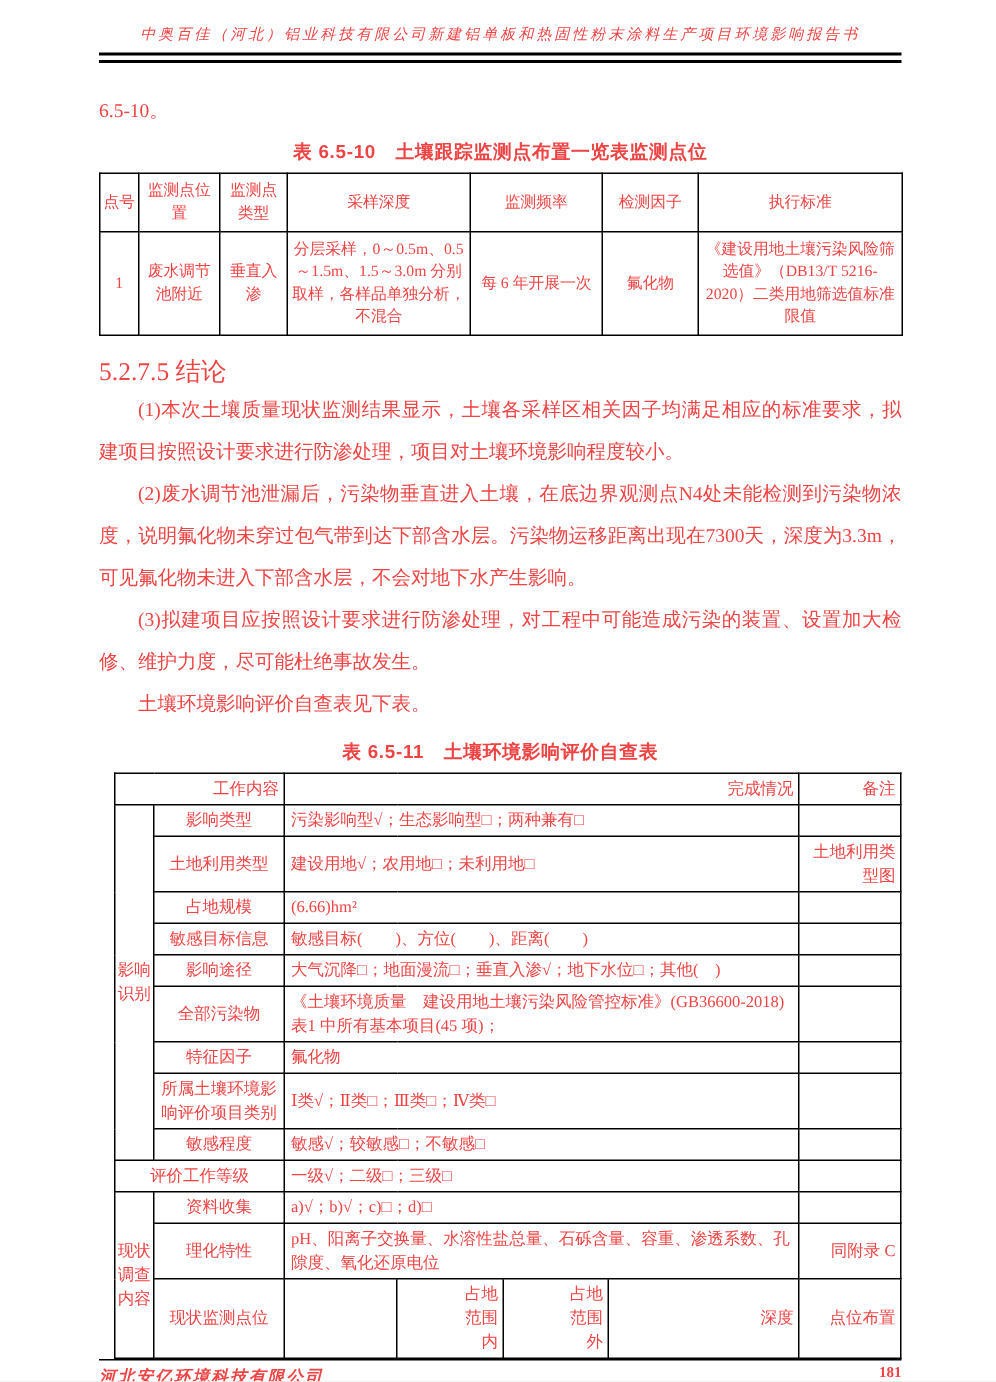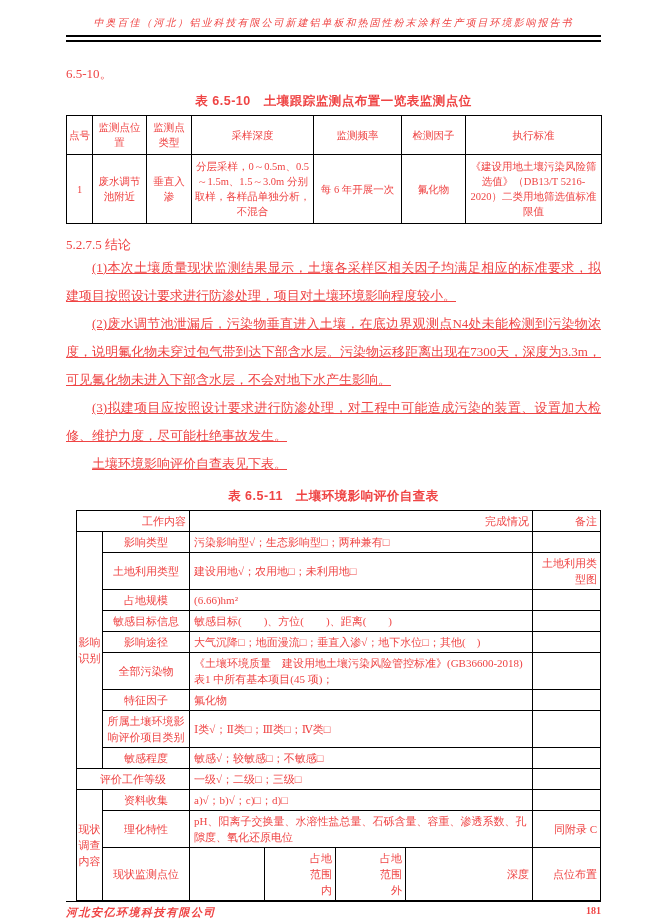--- a/index.html
+++ b/index.html
@@ -37,30 +37,29 @@
   .caption {
     margin:10px 0 3px 0;
     text-align:center;
     font-weight:bold;
     font-size:12.5px;
     font-family:"Liberation Sans","DejaVu Sans",sans-serif;
     letter-spacing:.5px;
   }
   .section-heading {
     margin:12px 0 0 0;
-    font-size:13px;
+    font-size:17px;
     font-weight:normal;
   }
   .para {
     margin:0;
     font-size:13px;
     line-height:28px;
     text-align:justify;
     text-indent:2em;
-    text-decoration:underline;
   }
   
   table { border-collapse:collapse; table-layout:fixed; }
   td { border:1px solid #000; overflow:hidden; }
   .t1 { width:535px; margin-top:2px; }
   .t1 td {
     font-size:10.5px; line-height:15px;
     text-align:center; vertical-align:middle;
     padding:4px 2px;
   }

